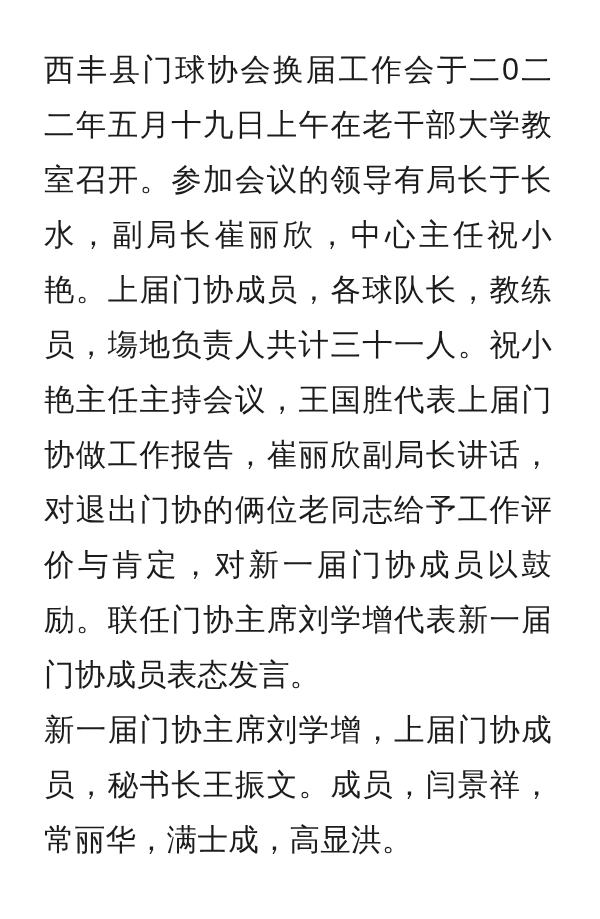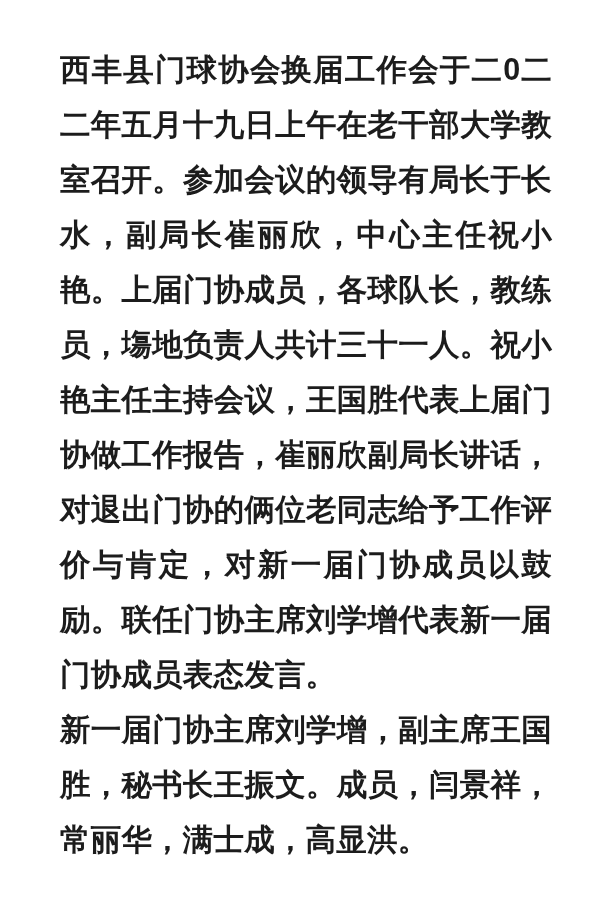--- a/index.html
+++ b/index.html
@@ -23,29 +23,29 @@
   }
   .article {
     display: block;
   }
   .para {
     font-size: 30.5px;
     line-height: 55px;
     letter-spacing: 0.2px;
     text-align: justify;
     text-justify: inter-character;
-    margin: 0 0 0 16px;
+    margin: 0 0 0 0;
     color: #1c1c1c;
-    font-weight: 700;
+    font-weight: 400;
   }
   .para + .para {
     margin-top: 0px;
   }
 </style>
 </head>
 <body>
 
 <div class="page">
   <div class="article">
     <p class="para">西丰县门球协会换届工作会于二0二二年五月十九日上午在老干部大学教室召开。参加会议的领导有局长于长水，副局长崔丽欣，中心主任祝小艳。上届门协成员，各球队长，教练员，塲地负责人共计三十一人。祝小艳主任主持会议，王国胜代表上届门协做工作报告，崔丽欣副局长讲话，对退出门协的俩位老同志给予工作评价与肯定，对新一届门协成员以鼓励。联任门协主席刘学增代表新一届门协成员表态发言。</p>
-    <p class="para">新一届门协主席刘学增，副主席王国胜，秘书长王振文。成员，闫景祥，常丽华，满士成，高显洪。</p>
+    <p class="para">新一届门协主席刘学增，上届门协成员，秘书长王振文。成员，闫景祥，常丽华，满士成，高显洪。</p>
   </div>
 </div>
 
 </body></html>

